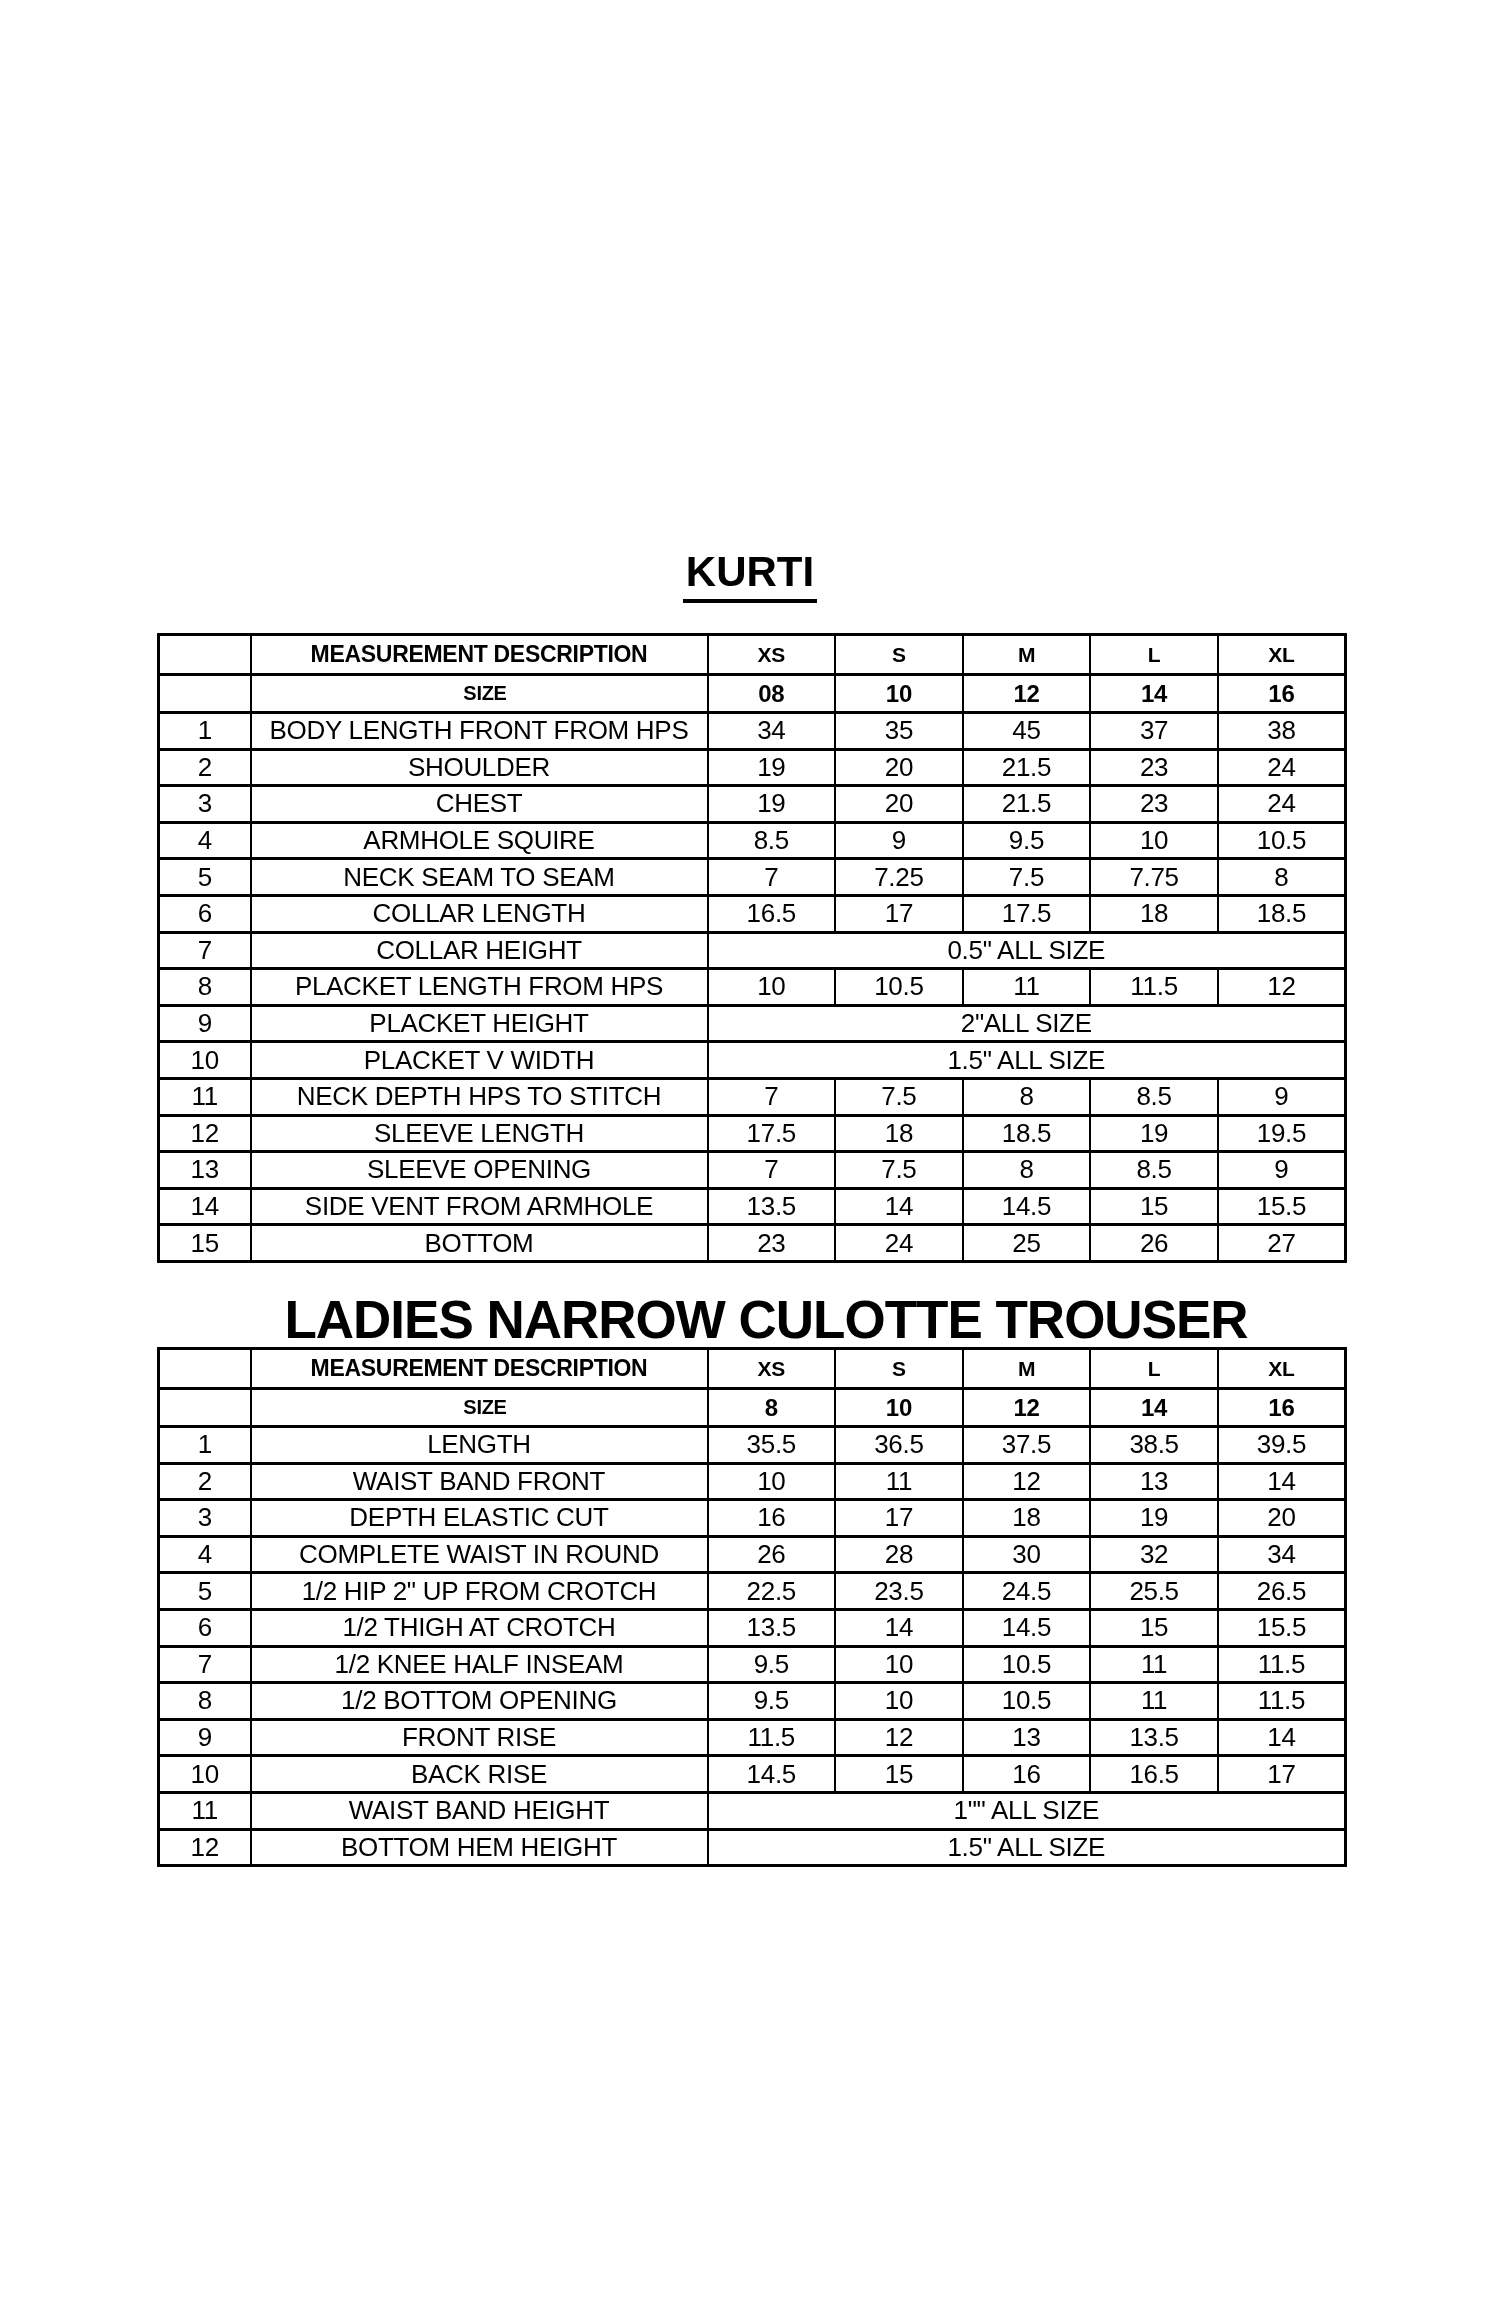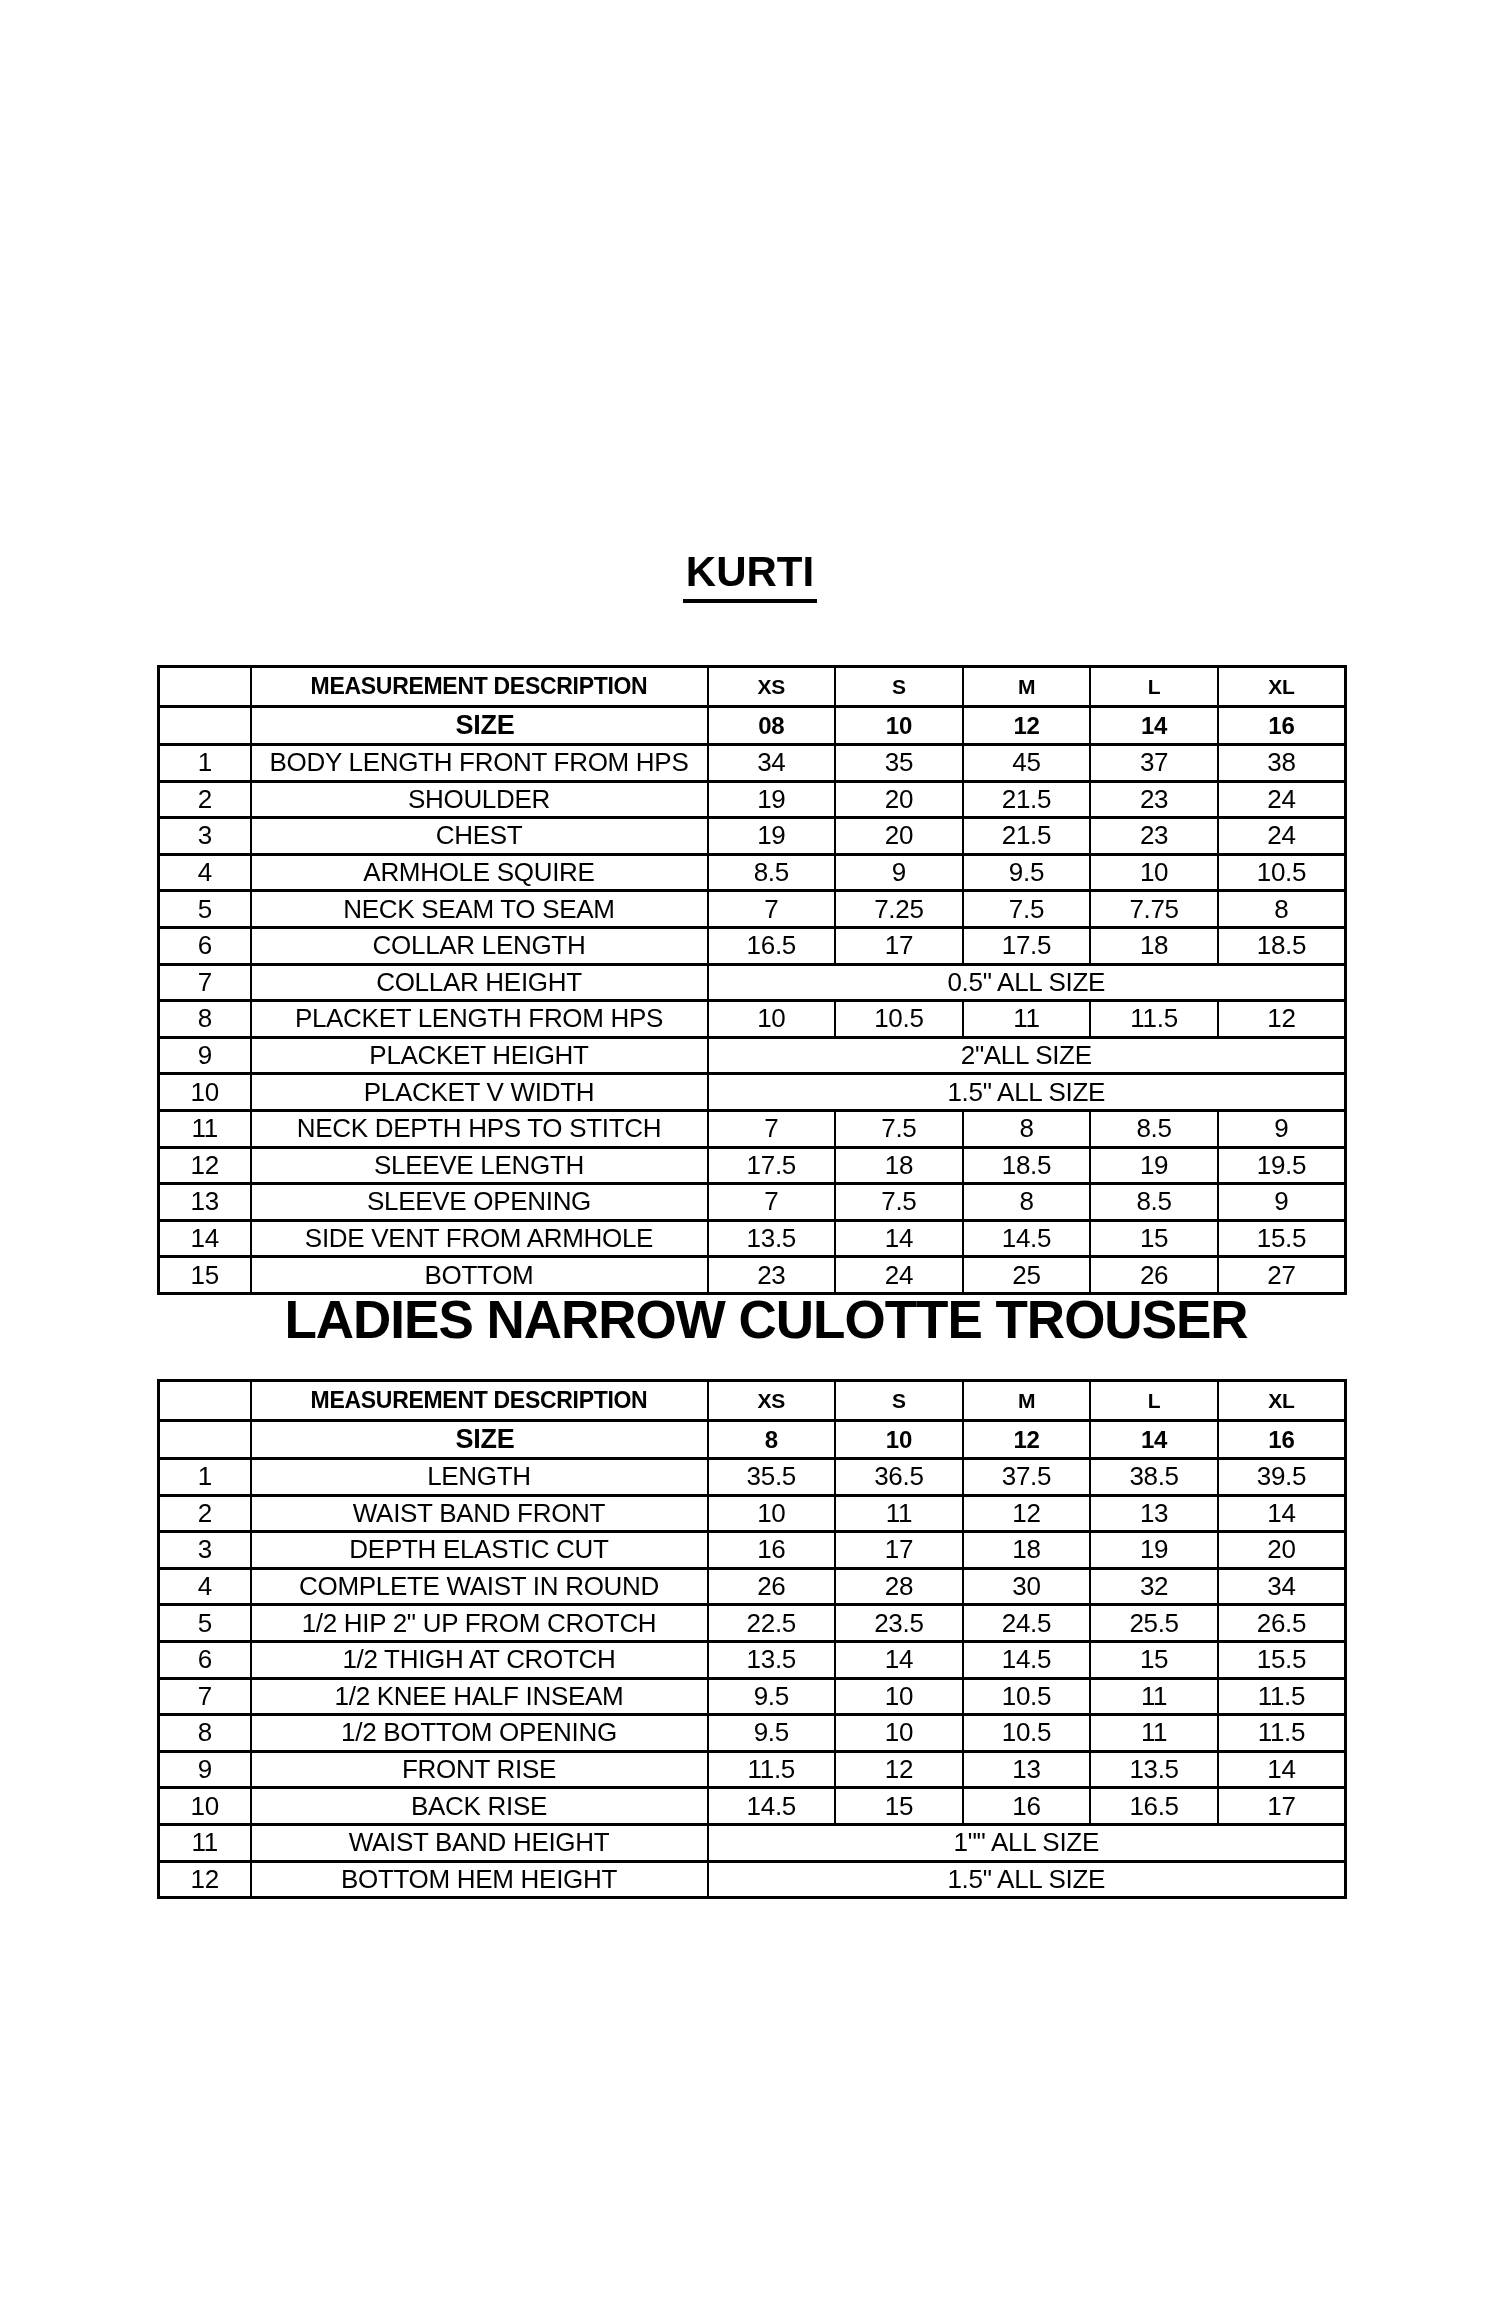--- a/index.html
+++ b/index.html
@@ -21,35 +21,35 @@
 
   
   .sec-title{position:absolute;left:0;width:1500px;text-align:center;
              font-weight:bold;line-height:1;}
   .t-kurti{top:551px;font-size:42px;}
   .t-kurti .u{border-bottom:4px solid #000;padding:0 3px 4px 3px;}
   .t-trouser{top:1293px;font-size:53px;letter-spacing:-1px;margin-left:16px;}
 
   
   table.chart{position:absolute;left:157px;border-collapse:collapse;table-layout:fixed;
-              width:1187px;background:#fff;border:3px solid #000;letter-spacing:-0.3px;margin-top:32px;}
+              width:1187px;background:#fff;border:3px solid #000;letter-spacing:-0.3px;}
   #table-0{top:633px;}
   #table-1{top:1347px;}
   table.chart td{border:3px solid #000;border-left-width:2px;border-right-width:2px;
                  text-align:center;vertical-align:middle;overflow:hidden;white-space:nowrap;
                  padding:0;}
   tr.hdr{height:40px;}
   tr.szr{height:38px;}
   tr.dr{height:36.6px;}
   tr.hdr td{font-weight:bold;font-size:21px;}
   tr.szr td{font-weight:bold;font-size:24px;}
   tr.dr td{font-size:26px;}
   td.desc{text-align:left;padding-left:9px;font-size:24px;}
   tr.hdr td.desc{text-align:center;padding-left:0;font-size:23px;}
-  tr.szr td.desc{text-align:center;padding-left:12px;font-size:27px;}
+  tr.szr td.desc{text-align:center;padding-left:12px;font-size:20px;}
   td.rno{font-size:24px;}
 </style>
 </head>
 <body>
 
 <div class="page">
 
 
   <div class="sec-title t-kurti">
     <span class="u">KURTI</span>

